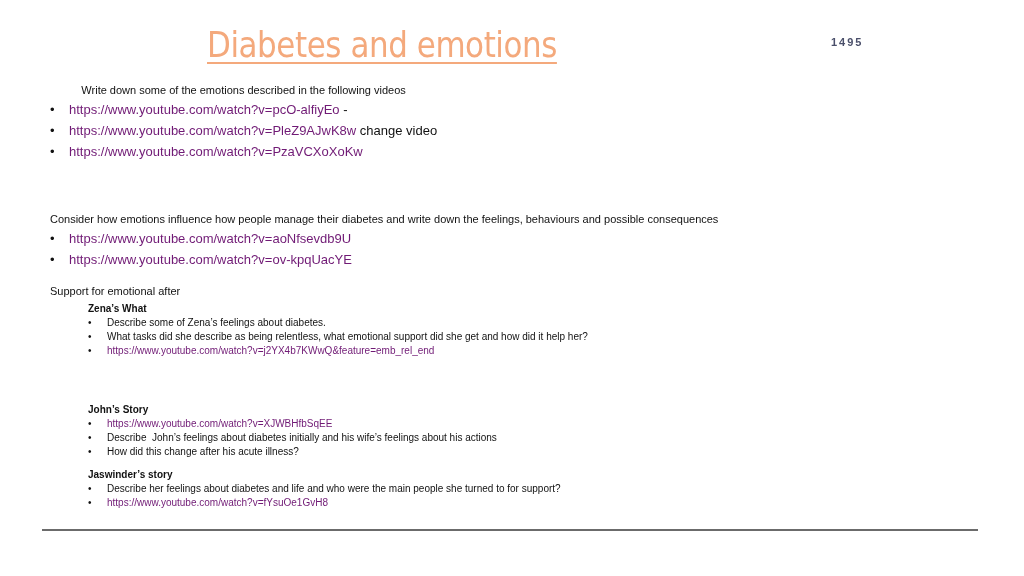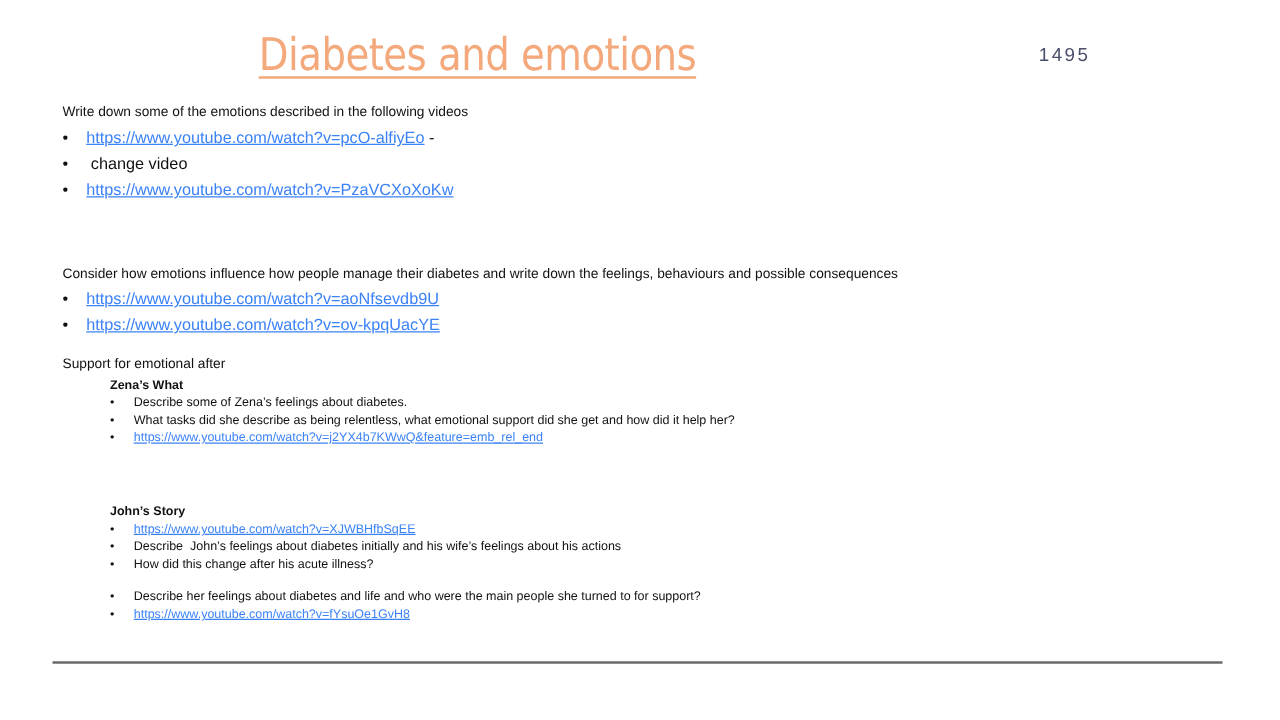--- a/index.html
+++ b/index.html
@@ -1,23 +1,23 @@
 <!DOCTYPE html>
 <html><head>
 <meta charset="utf-8">
 <style>
   html, body { margin:0; padding:0; background:#ffffff; }
   body { width:1024px; height:576px; position:relative; overflow:hidden; font-family:"Liberation Sans", sans-serif; color:#111; }
   .title { position:absolute; left:207px; top:24px; font-size:36px; color:#f4a97c; text-decoration:underline; text-decoration-thickness:2px; text-underline-offset:5px; letter-spacing:-0.5px; font-family:"DejaVu Sans", sans-serif; font-weight:normal; transform:scaleX(0.86); transform-origin:left top; }
-  .pagenum { position:absolute; left:831px; top:36px; font-size:15px; color:#4a4f6a; letter-spacing:2px; font-weight:normal; }
+  .pagenum { position:absolute; left:831px; top:36px; font-size:11px; color:#4a4f6a; letter-spacing:2px; font-weight:bold; }
   .block { position:absolute; left:50px; }
   .line { font-size:11px; white-space:nowrap;text-align:center; }
   .bullet-row { display:flex; align-items:baseline; font-size:13px; white-space:nowrap; }
   .bullet-row .dot { width:19px; display:inline-block; }
-  a.link { color:#3b82f6; text-decoration:underline; }
+  a.link { color:#701a75; }
   .sub { position:absolute; left:88px; }
   .sub .head { font-size:10px; font-weight:bold; }
   .sub .bullet-row { font-size:10px; }
   .sub .bullet-row .dot { width:19px; }
   .rule { position:absolute; left:42px; top:529px; width:936px; height:2px; background:#6b6b6b; }
 </style>
 </head>
 <body>
 
 <div class="title">Diabetes and emotions</div>
@@ -25,20 +25,21 @@
 
 <div class="block" style="top:84px;">
   <div class="line">Write down some of the emotions described in the following videos</div>
   <div class="bullet-row" style="margin-top:6px;">
     <span class="dot">•</span>
     <a class="link">https://www.youtube.com/watch?v=pcO-alfiyEo</a>
     <span style="white-space:pre"> -</span>
   </div>
   <div class="bullet-row" style="margin-top:6px;">
     <span class="dot">•</span>
+    <a class="link">https://www.youtube.com/watch?v=PleZ9AJwK8w</a>
     <span style="white-space:pre"> change video</span>
   </div>
   <div class="bullet-row" style="margin-top:6px;">
     <span class="dot">•</span>
     <a class="link">https://www.youtube.com/watch?v=PzaVCXoXoKw</a>
   </div>
 </div>
 
 <div class="block" style="top:213px;">
   <div class="line">Consider how emotions influence how people manage their diabetes and write down the feelings, behaviours and possible consequences</div>
@@ -82,20 +83,21 @@
     <span class="dot">•</span>
     <span style="white-space:pre">Describe  John’s feelings about diabetes initially and his wife’s feelings about his actions</span>
   </div>
   <div class="bullet-row" style="margin-top:3px;">
     <span class="dot">•</span>
     <span>How did this change after his acute illness?</span>
   </div>
 </div>
 
 <div class="sub" style="top:469px;">
+  <div class="head">Jaswinder’s story</div>
   <div class="bullet-row" style="margin-top:3px;">
     <span class="dot">•</span>
     <span>Describe her feelings about diabetes and life and who were the main people she turned to for support?</span>
   </div>
   <div class="bullet-row" style="margin-top:3px;">
     <span class="dot">•</span>
     <a class="link">https://www.youtube.com/watch?v=fYsuOe1GvH8</a>
   </div>
 </div>
 

